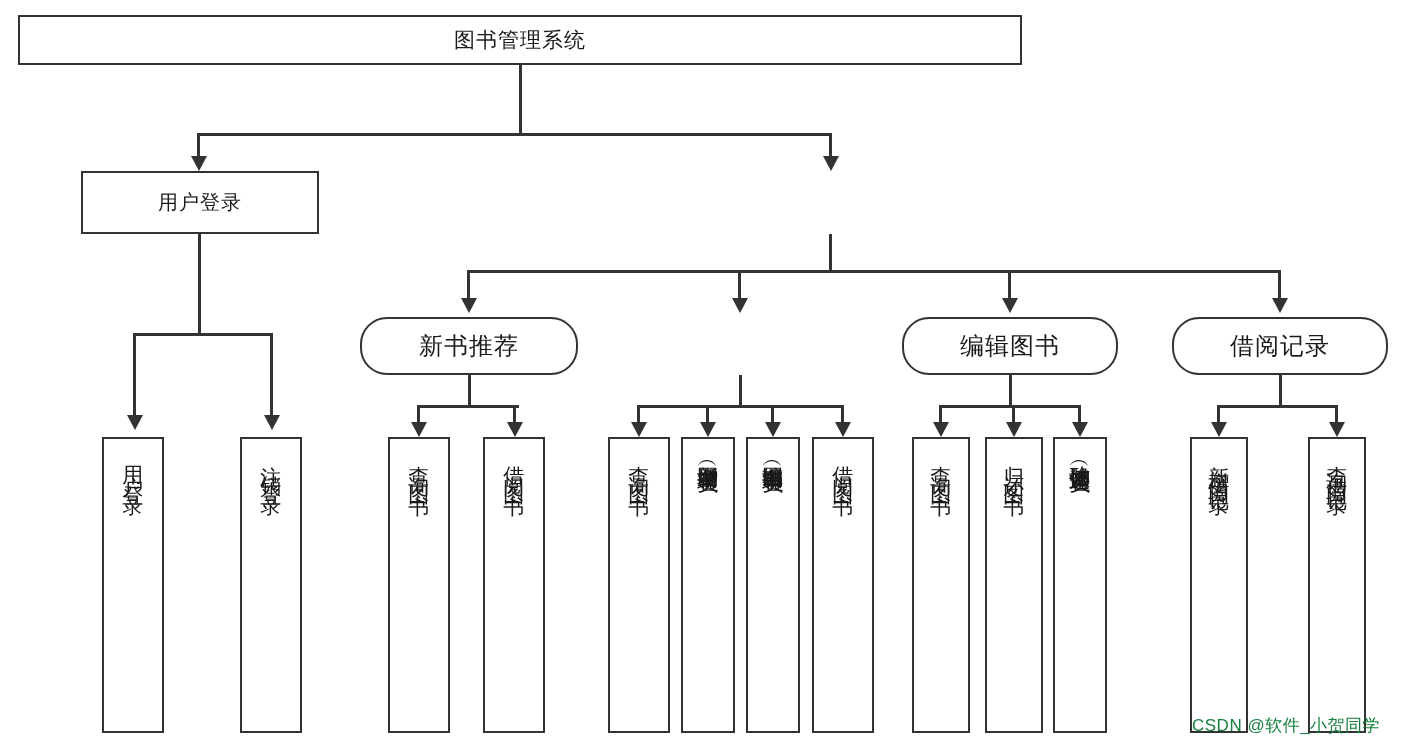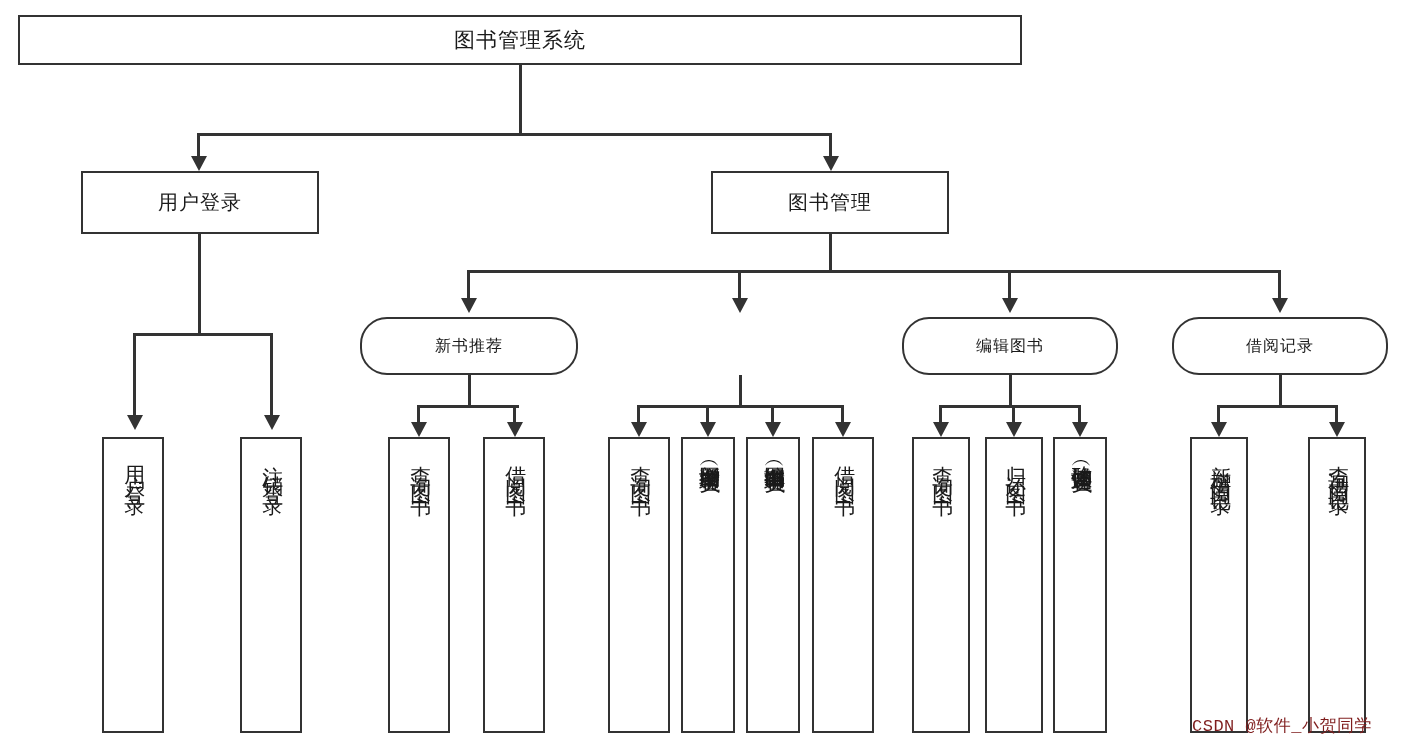--- a/index.html
+++ b/index.html
@@ -6,21 +6,20 @@
   body{
     font-family:"Liberation Sans","DejaVu Sans",sans-serif;
     color:#1a1a1a;
   }
   #canvas{
     position:relative;
     width:1405px;
     height:747px;
     background:#ffffff;
     overflow:hidden;
-    font-family:Liberation Mono, monospace;
   }
 
   
   .node{
     position:absolute;
     box-sizing:border-box;
     background:#ffffff;
     border:2px solid #333333;
     display:flex;
     align-items:center;
@@ -30,21 +29,21 @@
   }
   .node.root{
     font-size:21px;
     letter-spacing:1px;
   }
   .node.level1{
     font-size:20px;
     letter-spacing:1px;
   }
   .node.level2{
-    font-size:16px;
+    font-size:24px;
     letter-spacing:1px;
     border-radius:27px;
   }
   .node.leaf{
     align-items:flex-start;
     justify-content:center;
     padding-top:10px;
   }
   .vtext{
     writing-mode:vertical-rl;
@@ -75,21 +74,21 @@
     width:0;height:0;
     border-left:8px solid transparent;
     border-right:8px solid transparent;
     border-top:15px solid #333333;
   }
 
   
   .watermark{
     position:absolute;
     font-size:17px;
-    color:#7f1d1d;
+    color:#15803d;
     white-space:nowrap;
     letter-spacing:0.5px;
   }
 </style>
 </head>
 <body>
 
 <div id="canvas">
     <div class="vline" style="left: 519px; top: 65px; height: 68px;"></div>
     <div class="hline" style="left: 197px; top: 133px; width: 634px;"></div>
@@ -142,23 +141,20 @@
     <div class="vline" style="left: 1217px; top: 405px; height: 17px;"></div>
     <div class="arrow" style="left: 1210.5px; top: 422px;"></div>
     <div class="vline" style="left: 1335px; top: 405px; height: 17px;"></div>
     <div class="arrow" style="left: 1328.5px; top: 422px;"></div>
     <div class="node root" style="left: 18px; top: 15px; width: 1004px; height: 50px;">
       <span>图书管理系统</span>
     </div>
     <div class="node level1" style="left: 81px; top: 171px; width: 238px; height: 63px;">
       <span>用户登录</span>
     </div>
-    <div class="node level1" style="left: 711px; top: 171px; width: 238px; height: 63px;">
-      <span>图书管理</span>
-    </div>
     <div class="node level2" style="left: 360px; top: 317px; width: 218px; height: 58px;">
       <span>新书推荐</span>
     </div>
     <div class="node level2" style="left: 902px; top: 317px; width: 216px; height: 58px;">
       <span>编辑图书</span>
     </div>
     <div class="node level2" style="left: 1172px; top: 317px; width: 216px; height: 58px;">
       <span>借阅记录</span>
     </div>
     <div class="node leaf leaf-short" style="left: 102px; top: 437px; width: 62px; height: 296px;">

